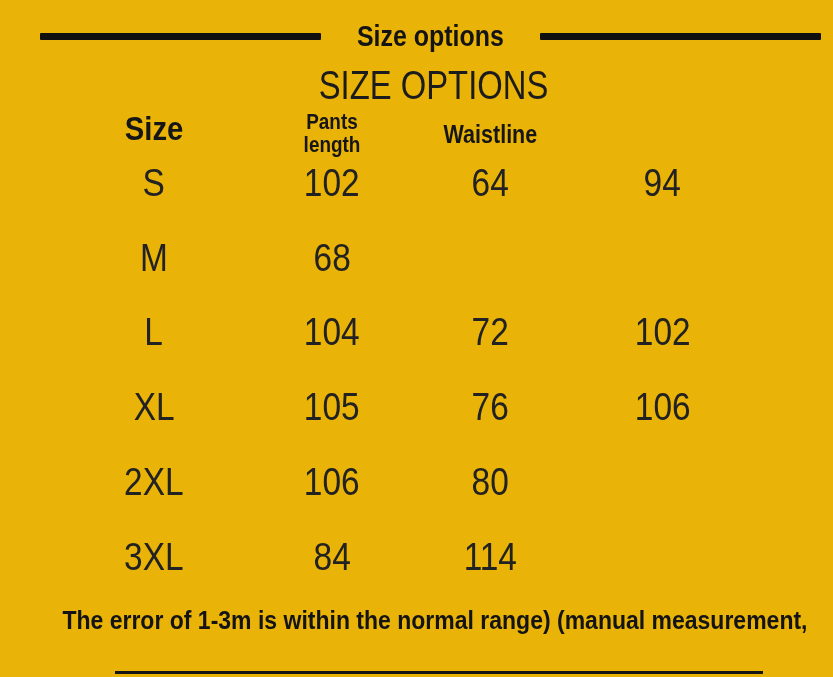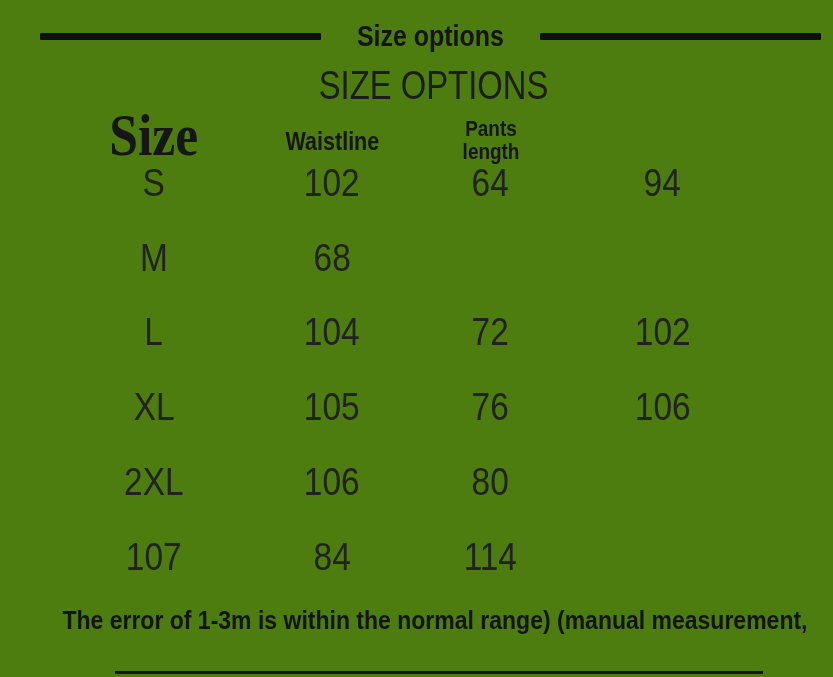--- a/index.html
+++ b/index.html
@@ -4,21 +4,21 @@
 <style>
   html, body {
     margin: 0;
     padding: 0;
     background: #ffffff;
   }
   .page {
     position: relative;
     width: 833px;
     height: 677px;
-    background: #4d7c0f;
+    background: #eab308;
     overflow: hidden;
     font-family: "Liberation Sans", sans-serif;
     color: #1b1b1b;
   }
   
   .sq { display: inline-block; transform: scaleX(0.86); transform-origin: center; white-space: nowrap; }
 
   
   .banner {
     position: absolute;
@@ -72,21 +72,21 @@
   .cell {
     display: flex;
     align-items: center;
     justify-content: center;
     text-align: center;
   }
   .thead {
     top: 101px;
     height: 52px;
   }
-  .th-big { font-size: 60px; font-weight: bold; color: #161616; font-family: Liberation Serif, serif; }
+  .th-big { font-size: 34px; font-weight: bold; color: #161616; }
   .th-mid { font-size: 25px; font-weight: bold; color: #161616; padding-top: 12px; box-sizing: border-box; }
   .th-sml { font-size: 22px; font-weight: bold; color: #161616; line-height: 23px; padding-top: 9px; box-sizing: border-box; }
   .th-sml .sq { white-space: pre-line; text-align: center; }
 
   .tbody {
     top: 146px;
     display: grid;
     grid-auto-rows: 74.8px;
   }
   .trow {
@@ -136,27 +136,27 @@
   </div>
 
   <div class="subtitle">
     <span class="sq">SIZE OPTIONS</span>
   </div>
 
   <div class="tbl cols thead">
     <div class="cell th-big">
       <span class="sq">Size</span>
     </div>
-    <div class="cell th-mid">
-      <span class="sq">Waistline</span>
-    </div>
     <div class="cell th-sml">
       <span class="sq">Pants
 length</span>
     </div>
+    <div class="cell th-mid">
+      <span class="sq">Waistline</span>
+    </div>
   </div>
 
   <div class="tbl tbody">
 
     <div class="trow">
       <div class="cell td">
           <span class="sq">S</span>
         </div>
       <div class="cell td">
           <span class="sq">102</span>
@@ -215,21 +215,21 @@
       <div class="cell td">
           <span class="sq">106</span>
         </div>
       <div class="cell td">
           <span class="sq">80</span>
         </div>
     </div>
 
     <div class="trow">
       <div class="cell td">
-          <span class="sq">107</span>
+          <span class="sq">3XL</span>
         </div>
       <div class="cell td">
           <span class="sq">84</span>
         </div>
       <div class="cell td">
           <span class="sq">114</span>
         </div>
     </div>
 
   </div>

